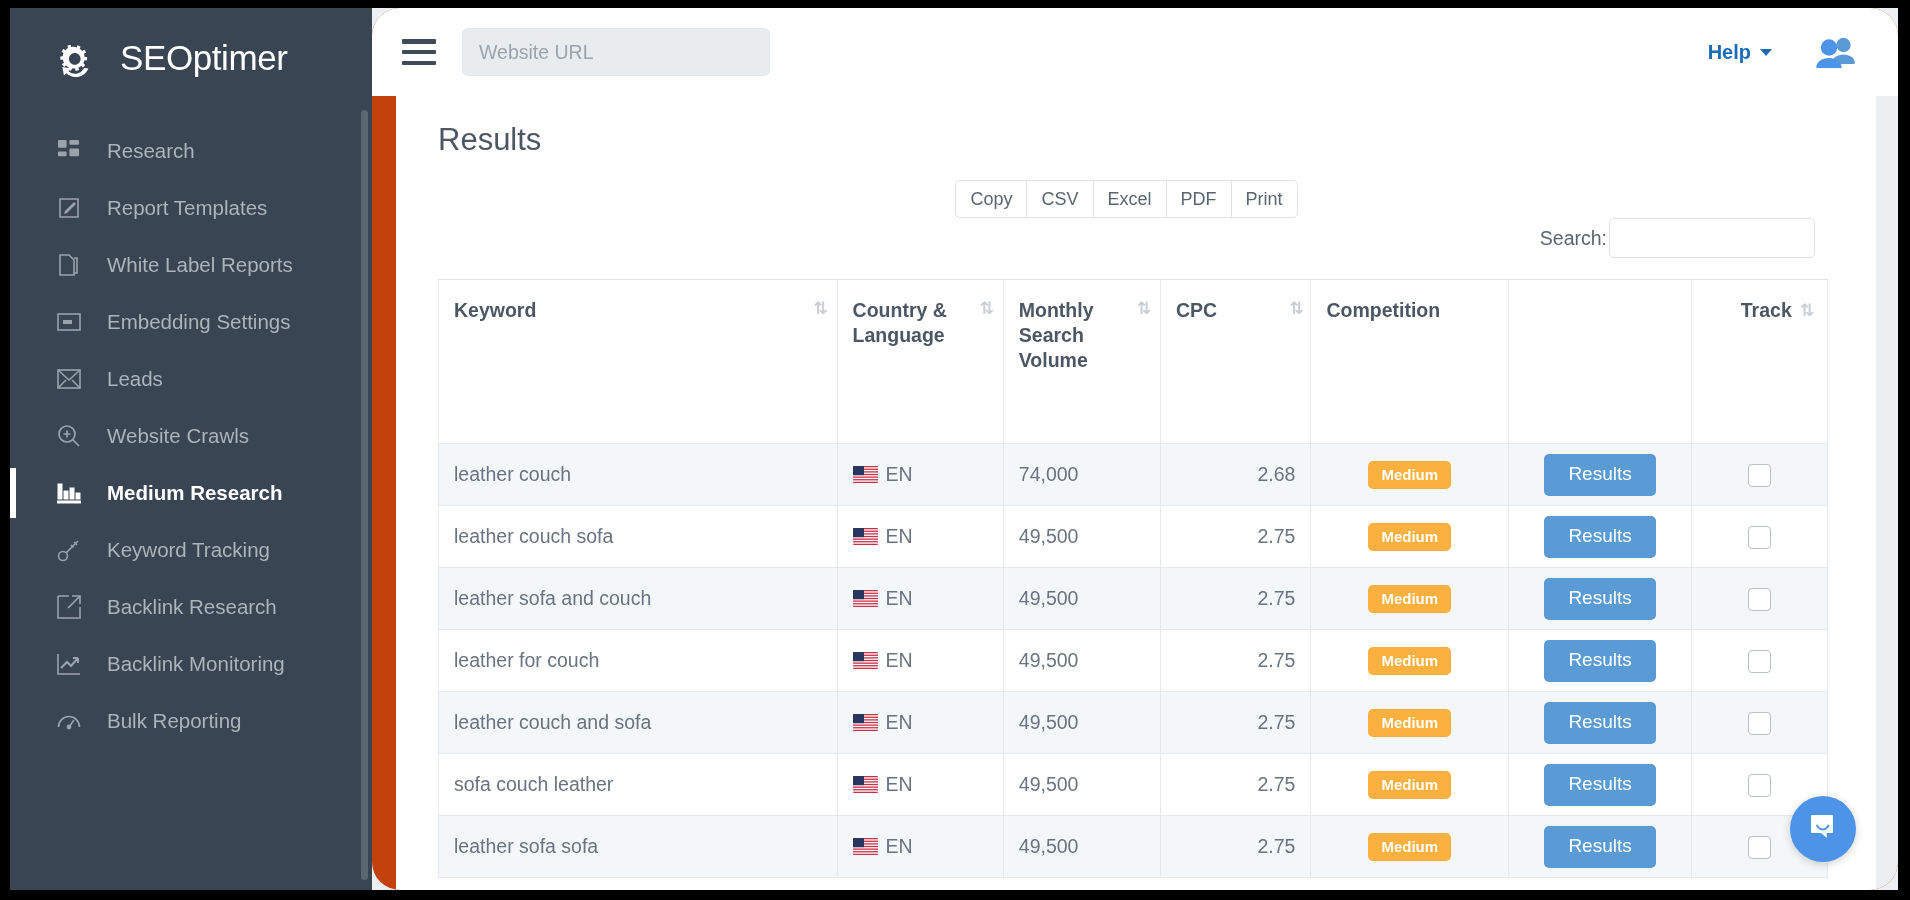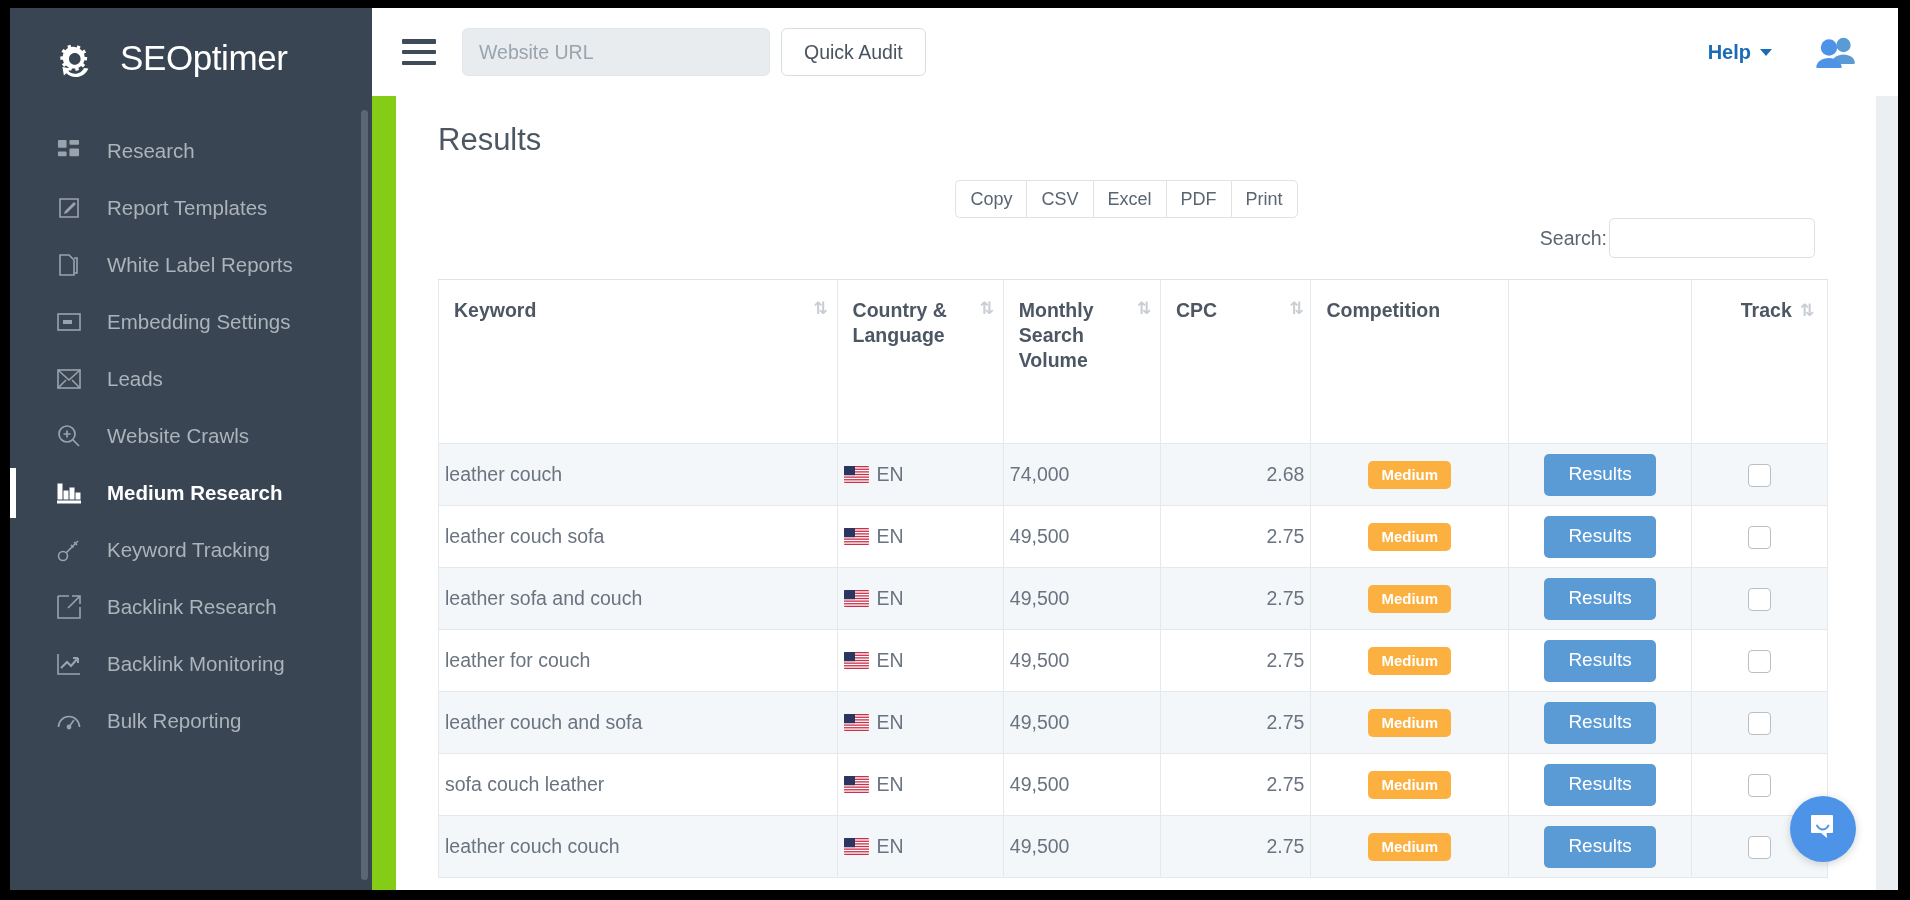--- a/index.html
+++ b/index.html
@@ -78,23 +78,24 @@
     left: 0; top: 4px;
     width: 6px; height: 50px;
     background: #ffffff;
   }
   .nav-item.active .ni-icon svg { stroke: #ffffff; fill: #ffffff; }
 
   
   #main {
     flex: 1 1 auto;
     position: relative;
-    background: #84cc16;
+    background: #c2410c;
     height: 882px;
     overflow: hidden;
+    border-radius: 28px;
   }
   #topbar {
     height: 88px;
     background: #ffffff;
     display: flex;
     align-items: center;
     padding: 0 40px 0 22px;
     position: relative;
     z-index: 5;
   }
@@ -241,21 +242,21 @@
   }
   th.th-cpc .sort { right: 9px; }
   th.th-track { position: relative; }
   th.th-track .th-track-inner {
     display: flex; align-items: center; justify-content: flex-end; gap: 8px;
   }
   th.th-track .sort { position: static; }
 
   table.dt tbody td {
     border: 1px solid #e6e9ec;
-    padding: 0 6px;
+    padding: 0 15px;
     height: 62px;
     font-size: 19.5px;
     color: #6a7380;
     vertical-align: middle;
     background: #ffffff;
   }
   table.dt tbody tr.odd td { background: #f4f7f9; }
   td.c-keyword { color: #6a7380; }
   td.c-lang { }
   .lang-cell { display: flex; align-items: center; gap: 8px; }
@@ -470,21 +471,20 @@
 
   <div id="main">
 
     <header id="topbar">
       <div class="hamburger">
         <span></span>
           <span></span>
           <span></span>
       </div>
       <input class="url-input" type="text" placeholder="Website URL" style="">
-      <button class="quick-audit">Quick Audit</button>
 
       <div class="topbar-right">
         <a class="help-link">
           <span>Help</span>
           <i class="caret"></i>
         </a>
         <span class="users-icon">
           <svg width="42" height="32" viewBox="0 0 42 32" fill="#5b9bd5">
             <circle cx="27.5" cy="9" r="7.2"></circle>
             <path d="M27.5 18.5c-6.2 0-11.3 3.6-11.3 8.2 0 .9.4 1.3 1.3 1.3h20c.9 0 1.3-.4 1.3-1.3 0-4.6-5.1-8.2-11.3-8.2z"></path>
@@ -709,21 +709,21 @@
                   <span>EN</span>
                 </span>
               </td>
               <td class="c-vol">49,500</td>
               <td class="c-cpc">2.75</td>
               <td class="c-comp"><span class="badge">Medium</span></td>
               <td class="c-results"><button class="results-btn">Results</button></td>
               <td class="c-track"><span class="track-box"></span></td>
             </tr>
             <tr class="odd">
-              <td class="c-keyword">leather couch couch</td>
+              <td class="c-keyword">leather sofa sofa</td>
               <td class="c-lang">
                 <span class="lang-cell">
                   <span>
                     <svg class="flag" viewBox="0 0 25 17" preserveAspectRatio="none">
                       <rect width="25" height="17" fill="#ffffff"></rect>
                       <rect y="0" width="25" height="1.31" fill="#c9314a"></rect>
                       <rect y="2.62" width="25" height="1.31" fill="#c9314a"></rect>
                       <rect y="5.24" width="25" height="1.31" fill="#c9314a"></rect>
                       <rect y="7.86" width="25" height="1.31" fill="#c9314a"></rect>
                       <rect y="10.48" width="25" height="1.31" fill="#c9314a"></rect>

